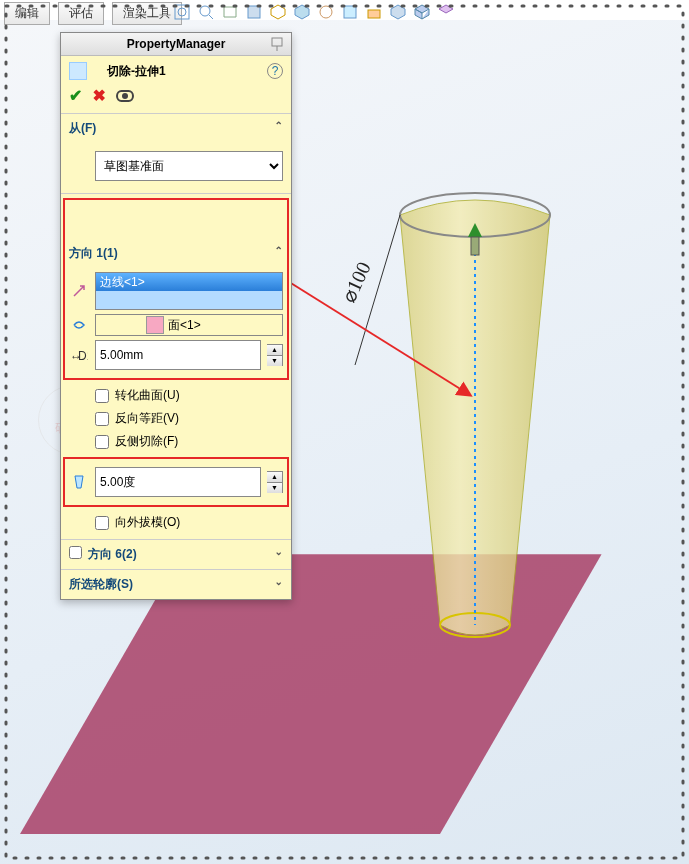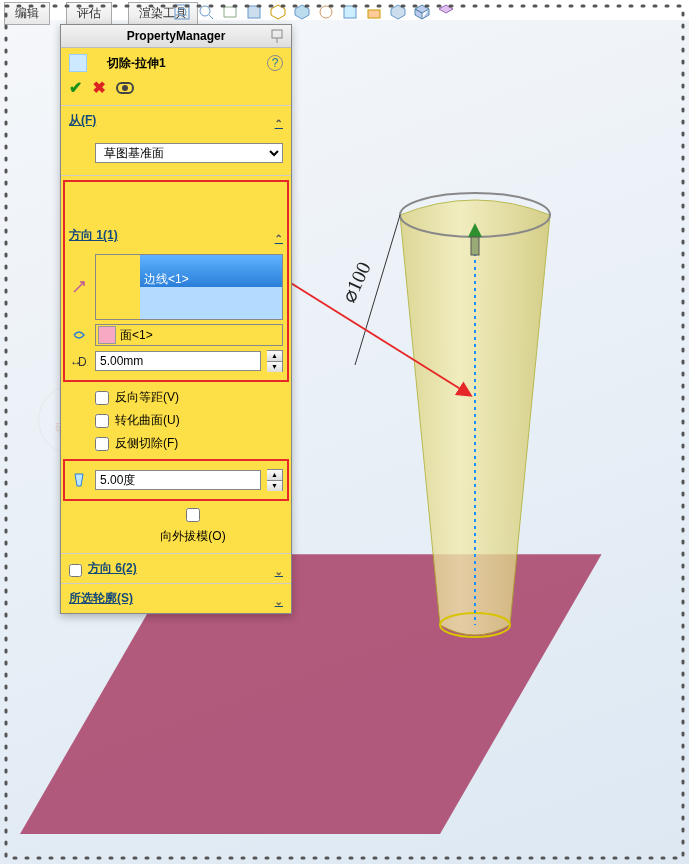--- a/index.html
+++ b/index.html
@@ -1,63 +1,63 @@
 <!DOCTYPE html>
 <html><head>
 <meta charset="utf-8">
 <style>
 * { box-sizing: border-box; margin: 0; padding: 0; font-family: "Microsoft YaHei", Arial, sans-serif; font-size: 12px; }
 body { width: 689px; height: 864px; position: relative; background: #fff; overflow: hidden; }
 
 .stamp-border { position: absolute; inset: 0; pointer-events: none; z-index: 100; }
 
-.menubar { position: absolute; top: 2px; left: 4px; display: flex; gap: 16px; }
+.menubar { position: absolute; top: 2px; left: 4px; display: flex; gap: 8px; }
 .menubar .menu-item { border: 1px solid #aaa; background: linear-gradient(#fafafa,#e8e8e8); padding: 2px 10px; color: #333; cursor: pointer; }
 
 .toolbar-icons { position: absolute; top: 0px; left: 170px; display: flex; gap: 6px; align-items: center; padding: 3px; }
 .toolbar-icons .tico { width: 18px; height: 18px; display: flex; align-items: center; justify-content: center; }
 
 .viewport { position: absolute; inset: 20px 0 0 0; background: linear-gradient(160deg, #f5f7fa 0%, #e6eef6 60%, #dde8f2 100%); }
 
 .ground { position: absolute; left: 20px; bottom: 30px; width: 420px; height: 280px; background: #a84066; transform: skew(-30deg) rotateX(2deg); transform-origin: bottom left; opacity: 0.85; }
 
 .cone-shell { position: absolute; left: 350px; top: 155px; width: 250px; height: 500px; }
 
-.panel { position: absolute; top: 24px; left: 60px; width: 232px; background: #fde047; border: 1px solid #888; box-shadow: 0 3px 8px rgba(0,0,0,.25); z-index: 20; }
+.panel { position: absolute; top: 32px; left: 60px; width: 232px; background: #fef9c3; border: 1px solid #888; box-shadow: 0 3px 8px rgba(0,0,0,.25); z-index: 20; }
 .panel-title { background: linear-gradient(#f4f4f4,#dedede); border-bottom: 1px solid #bbb; text-align: center; font-weight: bold; padding: 4px 0; position: relative; }
 .panel-title .pin { position: absolute; right: 6px; top: 3px; width: 16px; height: 16px; }
 .feature-row { display: flex; align-items: center; padding: 6px 8px; gap: 20px; }
 .feature-row .feat-icon { width: 18px; height: 18px; border:1px solid #9cf; background:#cde9ff; }
 .feature-row .feat-name { font-weight: bold; }
 .feature-row .help { margin-left: auto; width:16px; height:16px; border:1px solid #888; border-radius:50%; color:#27a; text-align:center; line-height:14px; }
 
 .action-row { display:flex; align-items:center; gap:10px; padding: 0 8px 8px; }
 .action-row .ok { color:#1a8f1a; font-size:16px; font-weight:bold; }
 .action-row .cancel { color:#d22; font-size:16px; font-weight:bold; }
 .action-row .eye { width:18px; height:12px; border:2px solid #444; border-radius:60%/100%; position:relative; }
 .action-row .eye::after { content:""; position:absolute; left:4px; top:1px; width:6px; height:6px; background:#444; border-radius:50%; }
 
 .section { border-top:1px solid #ccc; }
-.sec-head { display:flex; align-items:flex-end; padding:6px 8px; font-weight:bold; color:#144a7a; position:relative;text-decoration:underline; }
+.sec-head { display:flex; align-items:flex-start; padding:6px 8px; font-weight:bold; color:#144a7a; position:relative; }
 .sec-head .caret { margin-left:auto; font-size:10px; color:#555; }
 
 .sec-body { padding:4px 8px 8px; }
 .row { display:flex; align-items:center; gap:6px; margin:4px 0; }
 .row .rico { width:20px; height:20px; display:flex; align-items:center; justify-content:center; flex-shrink:0; }
-.row select, .row input[type=text] { flex:1; height:20px; border:1px solid #888; padding:0 4px; background:#fff; }
+.row select, .row input[type=text] { flex:1; height:30px; border:1px solid #888; padding:0 4px; background:#fff; }
 .row .spinner { width:16px; height:22px; border:1px solid #888; border-left:none; display:flex; flex-direction:column; }
 .row .spinner div { flex:1; font-size:7px; text-align:center; line-height:10px; background:linear-gradient(#fafafa,#ddd); }
 .row .spinner div:first-child { border-bottom:1px solid #888; }
 
 .selbox { flex:1; border:1px solid #888; }
-.selbox .sel-line { height:18px; padding:16px 4px;margin-left:44px; }
+.selbox .sel-line { height:18px; padding:1px 4px; }
 .selbox .sel-sel { background:linear-gradient(#5fb3ff,#2a7ed8); color:#fff; }
 .selbox .sel-empty { background:#b3dbff; }
 
-.facebox { flex:1; border:1px solid #888; height:22px; display:flex; align-items:center; }
+.facebox { flex:1; border:1px solid #888; height:22px; display:flex; align-items:center;padding-left:48px; }
 .facebox .swatch { width:18px; height:18px; background:#f7a8c2; border:1px solid #999; margin:0 4px 0 2px; }
 
 .chkrow { display:flex; align-items:center; gap:6px; padding:3px 0 3px 34px; }
 .chkrow input { width:14px; height:14px; }
 
 .redbox { border:2px solid #e62828; margin:4px 2px; padding:4px; }
 
 .watermark { position:absolute; left:38px; top:385px; width:70px; height:70px; border-radius:50%; border:1px solid #ddd; display:flex; flex-direction:column; align-items:center; justify-content:center; color:#e5b0b0; opacity:.5; z-index:5; font-size:10px; }
 
 .dim-label { position:absolute; left:335px; top:270px; transform:rotate(-65deg); font-size:20px; color:#222; font-family: serif; z-index:15; }
@@ -253,25 +253,25 @@
         <input type="text" value="5.00mm" style="">
         <div class="spinner">
             <div>▲</div>
             <div>▼</div>
           </div>
       </div>
     </div>
 
     <div class="chkrow">
         <input type="checkbox" style="">
-        <span>反向等距(V)</span>
+        <span>转化曲面(U)</span>
       </div>
     <div class="chkrow">
         <input type="checkbox" style="">
-        <span>转化曲面(U)</span>
+        <span>反向等距(V)</span>
       </div>
     <div class="chkrow">
         <input type="checkbox" style="">
         <span>反侧切除(F)</span>
       </div>
 
     <div class="redbox">
       <div class="row">
         <span class="rico">
             <svg width="16" height="16">
@@ -279,21 +279,21 @@
             </svg>
           </span>
         <input type="text" value="5.00度" style="">
         <div class="spinner">
             <div>▲</div>
             <div>▼</div>
           </div>
       </div>
     </div>
 
-    <div class="chkrow" style="padding-bottom:8px;flex-direction:column;">
+    <div class="chkrow" style="padding-bottom:8px;">
         <input type="checkbox" style="">
         <span>向外拔模(O)</span>
       </div>
   </div>
 
   <div class="section">
     <div class="sec-head">
       <input type="checkbox" style="margin-right: 6px;">
       <span>方向 6(2)</span>
       <span class="caret">⌄</span>

